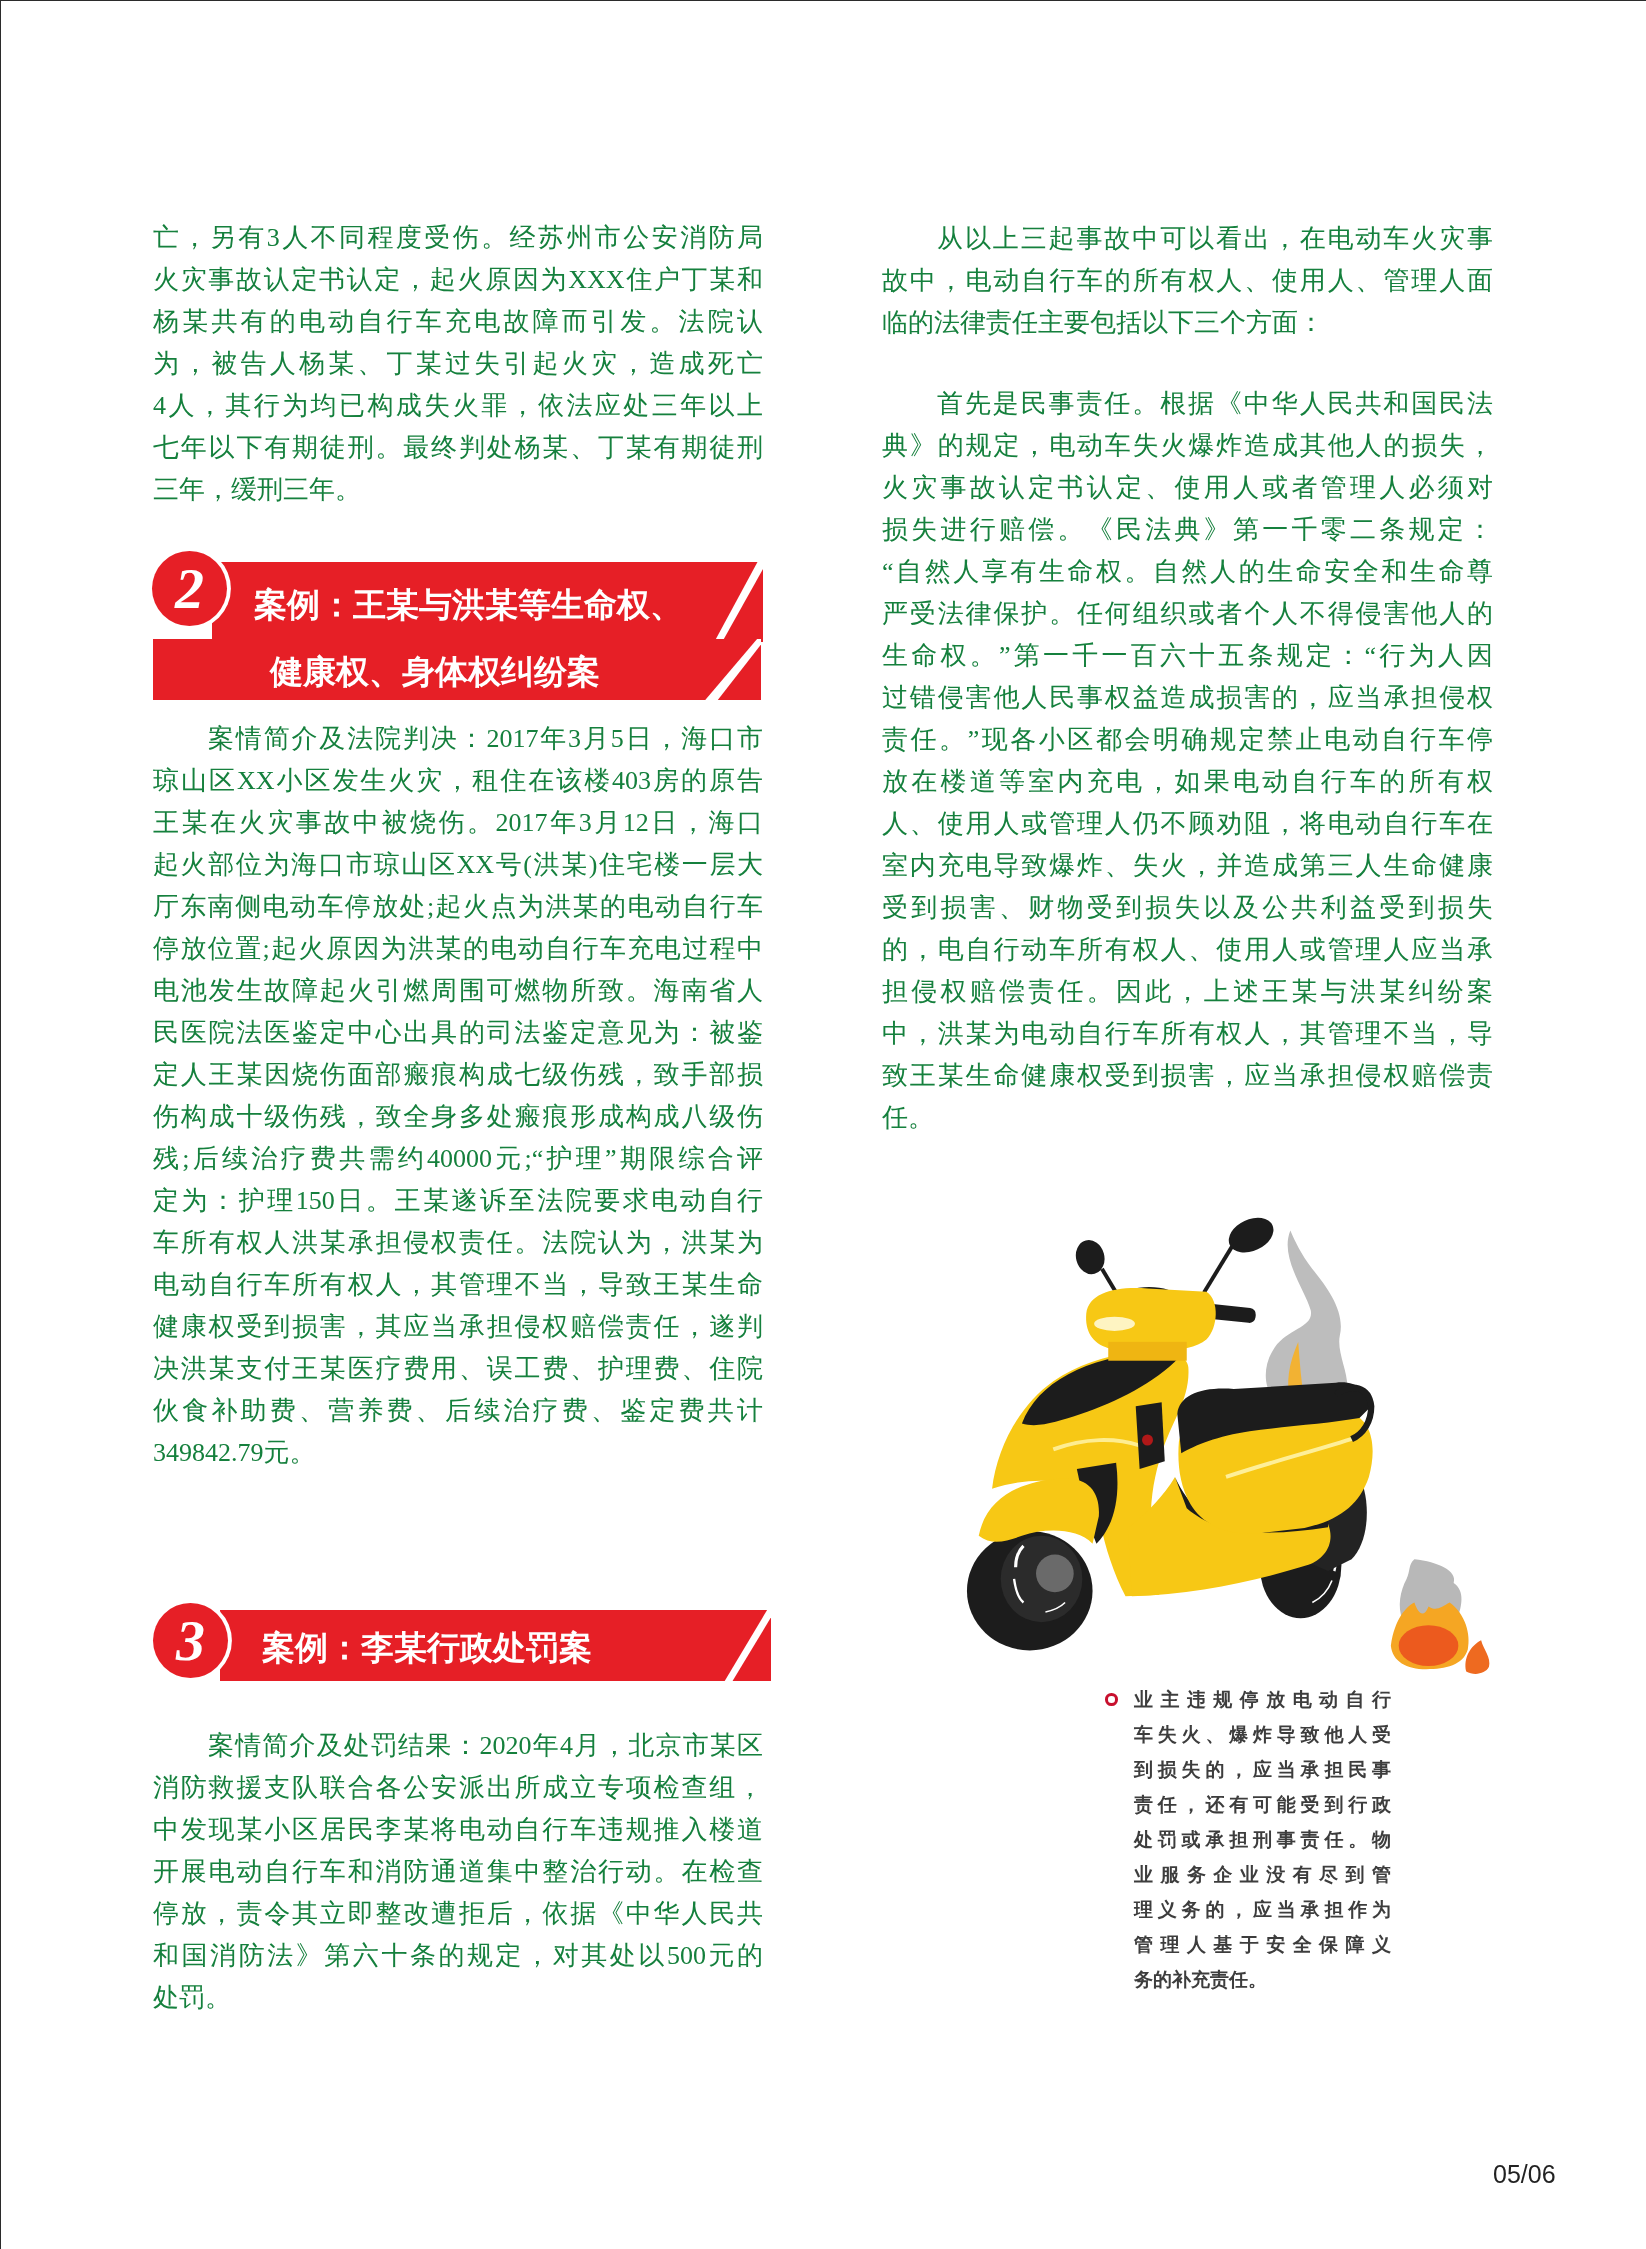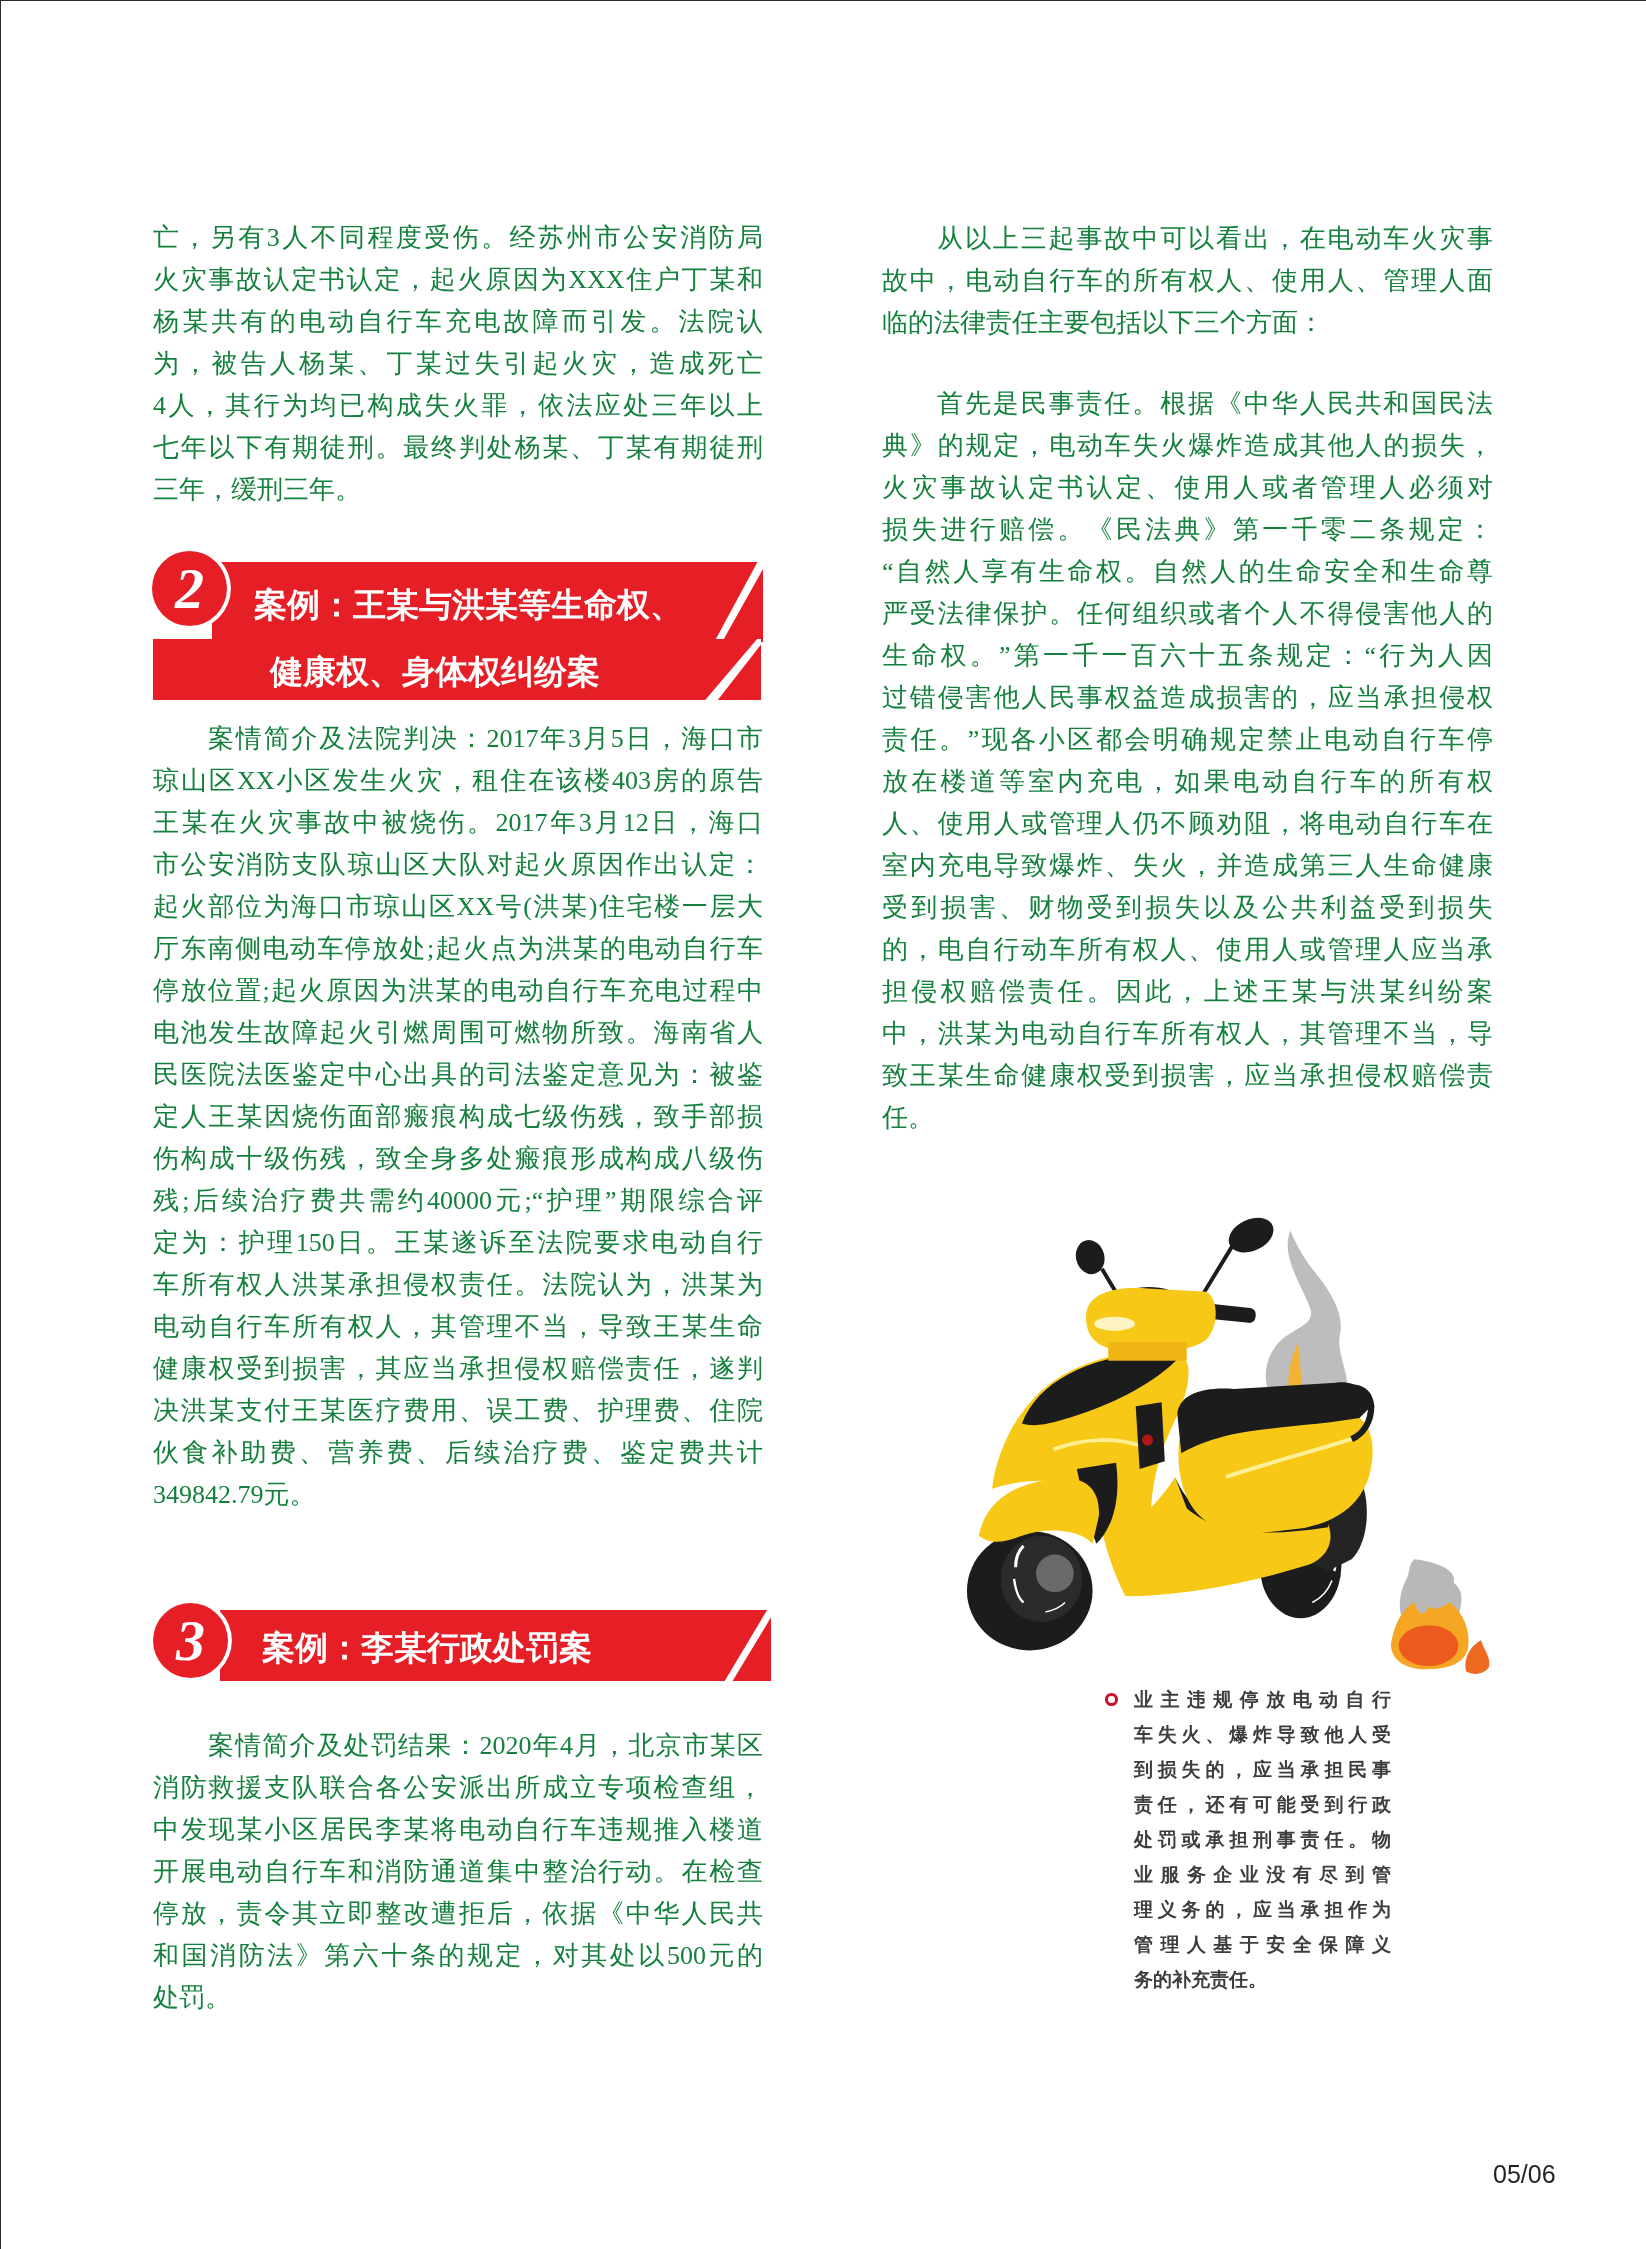--- a/index.html
+++ b/index.html
@@ -84,21 +84,20 @@
     </div>
     <div class="num-circle" style="left:152px;top:551px;">
       <span>2</span>
     </div>
   </div>
 
   <div class="para" style="left:153px;top:718px;width:610px;">
     <div class="ln first">案情简介及法院判决：2017年3月5日，海口市</div>
     <div class="ln">琼山区XX小区发生火灾，租住在该楼403房的原告</div>
     <div class="ln">王某在火灾事故中被烧伤。2017年3月12日，海口</div>
-    <div class="ln">市公安消防支队琼山区大队对起火原因作出认定：</div>
     <div class="ln">起火部位为海口市琼山区XX号(洪某)住宅楼一层大</div>
     <div class="ln">厅东南侧电动车停放处;起火点为洪某的电动自行车</div>
     <div class="ln">停放位置;起火原因为洪某的电动自行车充电过程中</div>
     <div class="ln">电池发生故障起火引燃周围可燃物所致。海南省人</div>
     <div class="ln">民医院法医鉴定中心出具的司法鉴定意见为：被鉴</div>
     <div class="ln">定人王某因烧伤面部瘢痕构成七级伤残，致手部损</div>
     <div class="ln">伤构成十级伤残，致全身多处瘢痕形成构成八级伤</div>
     <div class="ln">残;后续治疗费共需约40000元;“护理”期限综合评</div>
     <div class="ln">定为：护理150日。王某遂诉至法院要求电动自行</div>
     <div class="ln">车所有权人洪某承担侵权责任。法院认为，洪某为</div>

